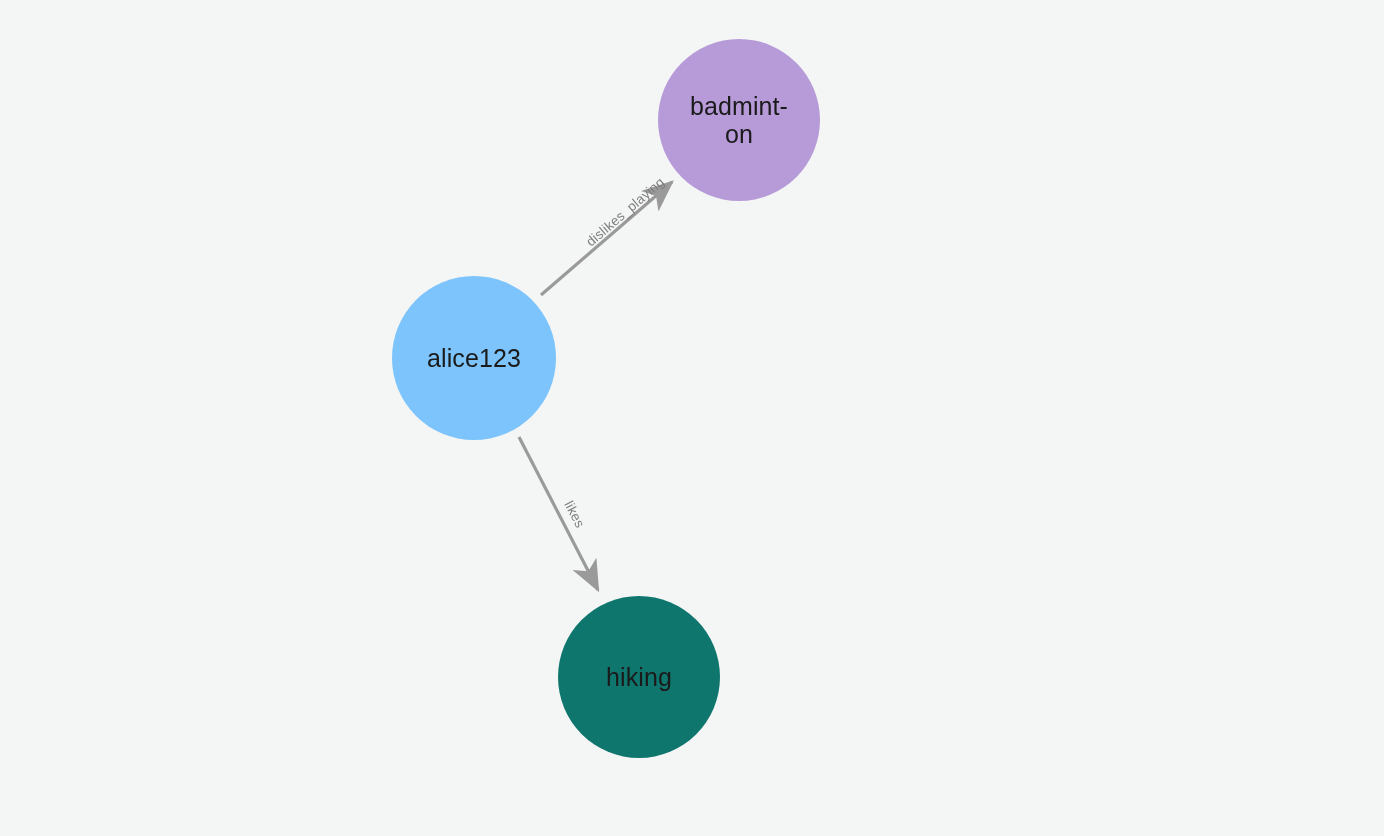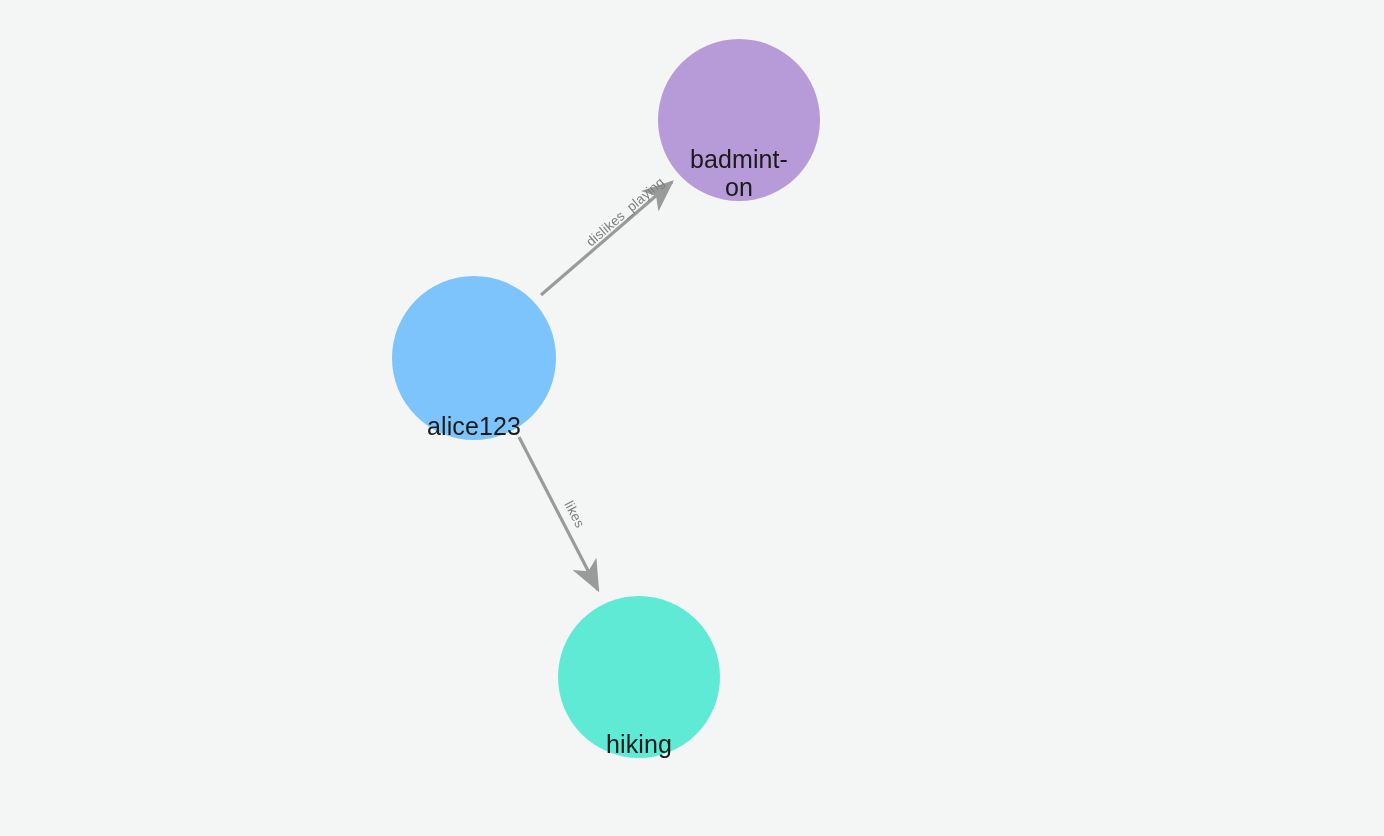--- a/index.html
+++ b/index.html
@@ -23,21 +23,21 @@
     position: absolute;
     left: 0;
     top: 0;
     width: 1384px;
     height: 836px;
   }
   .graph-node {
     position: absolute;
     border-radius: 50%;
     display: flex;
-    align-items: flex-end;
+    align-items: center;
     justify-content: center;
     text-align: center;
     box-sizing: border-box;
   }
   .node-label {
     color: #1a1a1a;
     font-size: 25px;
     line-height: 28px;
     letter-spacing: 0.1px;
     user-select: none;
@@ -75,17 +75,17 @@
 
   <div class="graph-node" style="left:658px; top:39px; width:162px; height:162px; background:#b79ad8;">
     <span class="node-label">badmint-
 on</span>
   </div>
 
   <div class="graph-node" style="left:392px; top:276px; width:164px; height:164px; background:#7cc4fb;">
     <span class="node-label">alice123</span>
   </div>
 
-  <div class="graph-node" style="left:558px; top:596px; width:162px; height:162px; background:#5eead4;">
+  <div class="graph-node" style="left:558px; top:596px; width:162px; height:162px; background:#0f766e;">
     <span class="node-label">hiking</span>
   </div>
 
 </div>
 
 </body></html>

